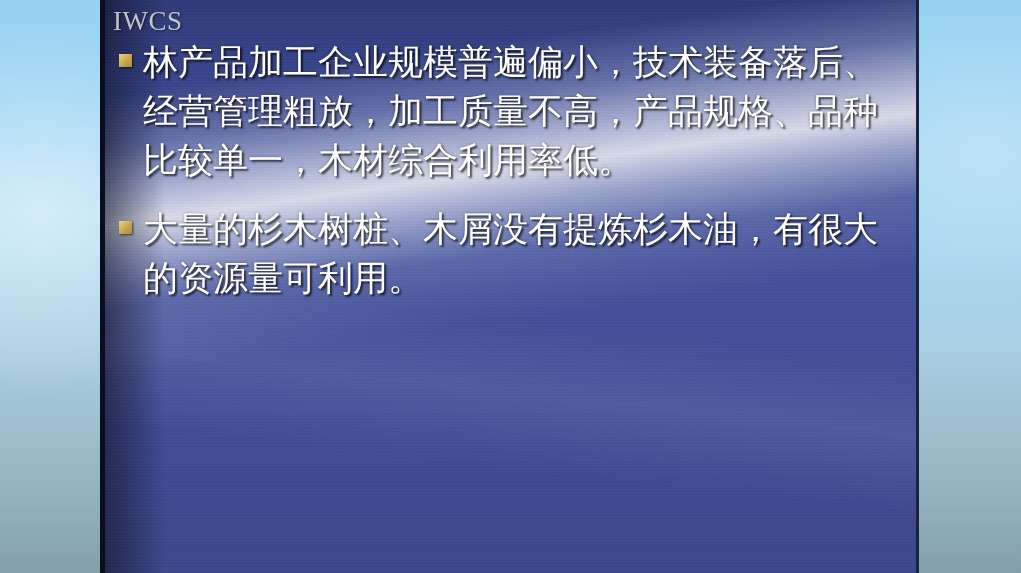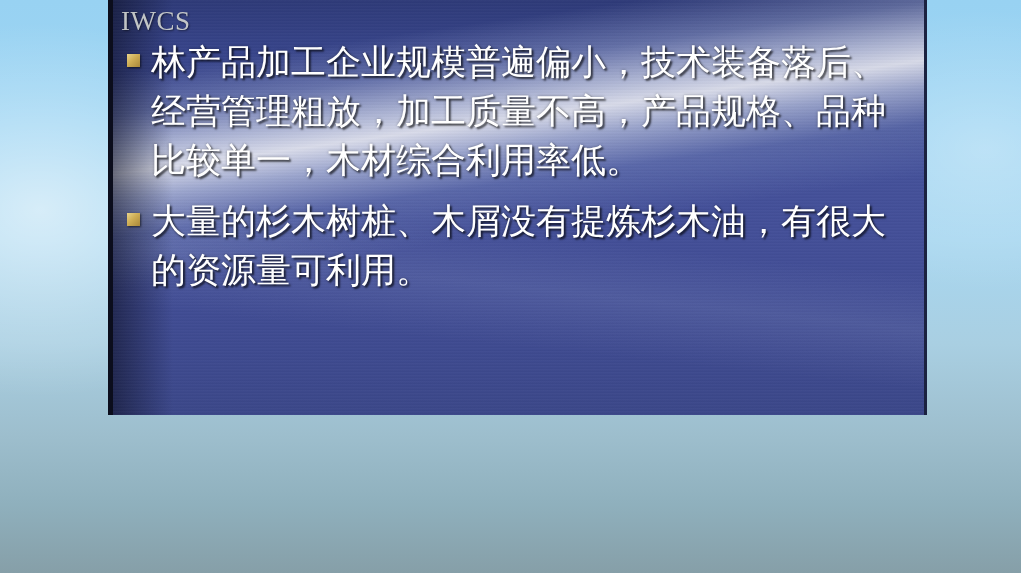--- a/index.html
+++ b/index.html
@@ -32,24 +32,24 @@
          #a8d7f0 42%,
          #a9cfe2 60%,
          #9dbecd 76%,
          #8fb0bd 88%,
          #869fa8 100%);
   }
 
   
   #slide-frame {
     position: absolute;
-    left: 108px;
+    left: 100px;
     top: 0px;
     width: 819px;
-    height: 415px;
+    height: 573px;
     box-sizing: border-box;
     border-left: 5px solid #0b0d1c;
     border-right: 3px solid #1b2240;
     overflow: hidden;
     background:
       
       linear-gradient(172deg,
          rgba(255,255,255,0.00) 0%,
          rgba(255,255,255,0.00) 14%,
          rgba(226,236,250,0.26) 22%,
@@ -146,21 +146,21 @@
     font-size: 35px;
     line-height: 49px;
     color: #ffffff;
     letter-spacing: 0px;
     text-shadow:
        2px 2px 2px rgba(0,0,0,0.65),
        0 0 3px rgba(0,0,0,0.35);
     white-space: pre-wrap;
     word-break: break-all;
   }
-  #bullet-list .bullet-row:nth-child(1) .bullet-text { margin-bottom: 0px; }
+  #bullet-list .bullet-row:nth-child(1) .bullet-text { margin-bottom: 8px; }
   #bullet-list .bullet-row:nth-child(2) { margin-top: 6px; }
   #bullet-list .bullet-row:nth-child(3) { margin-top: 6px; text-align: right; }
 </style>
 </head>
 <body>
 
 <div id="stage">
 
   <div id="slide-frame">
     <div id="slide-content">

